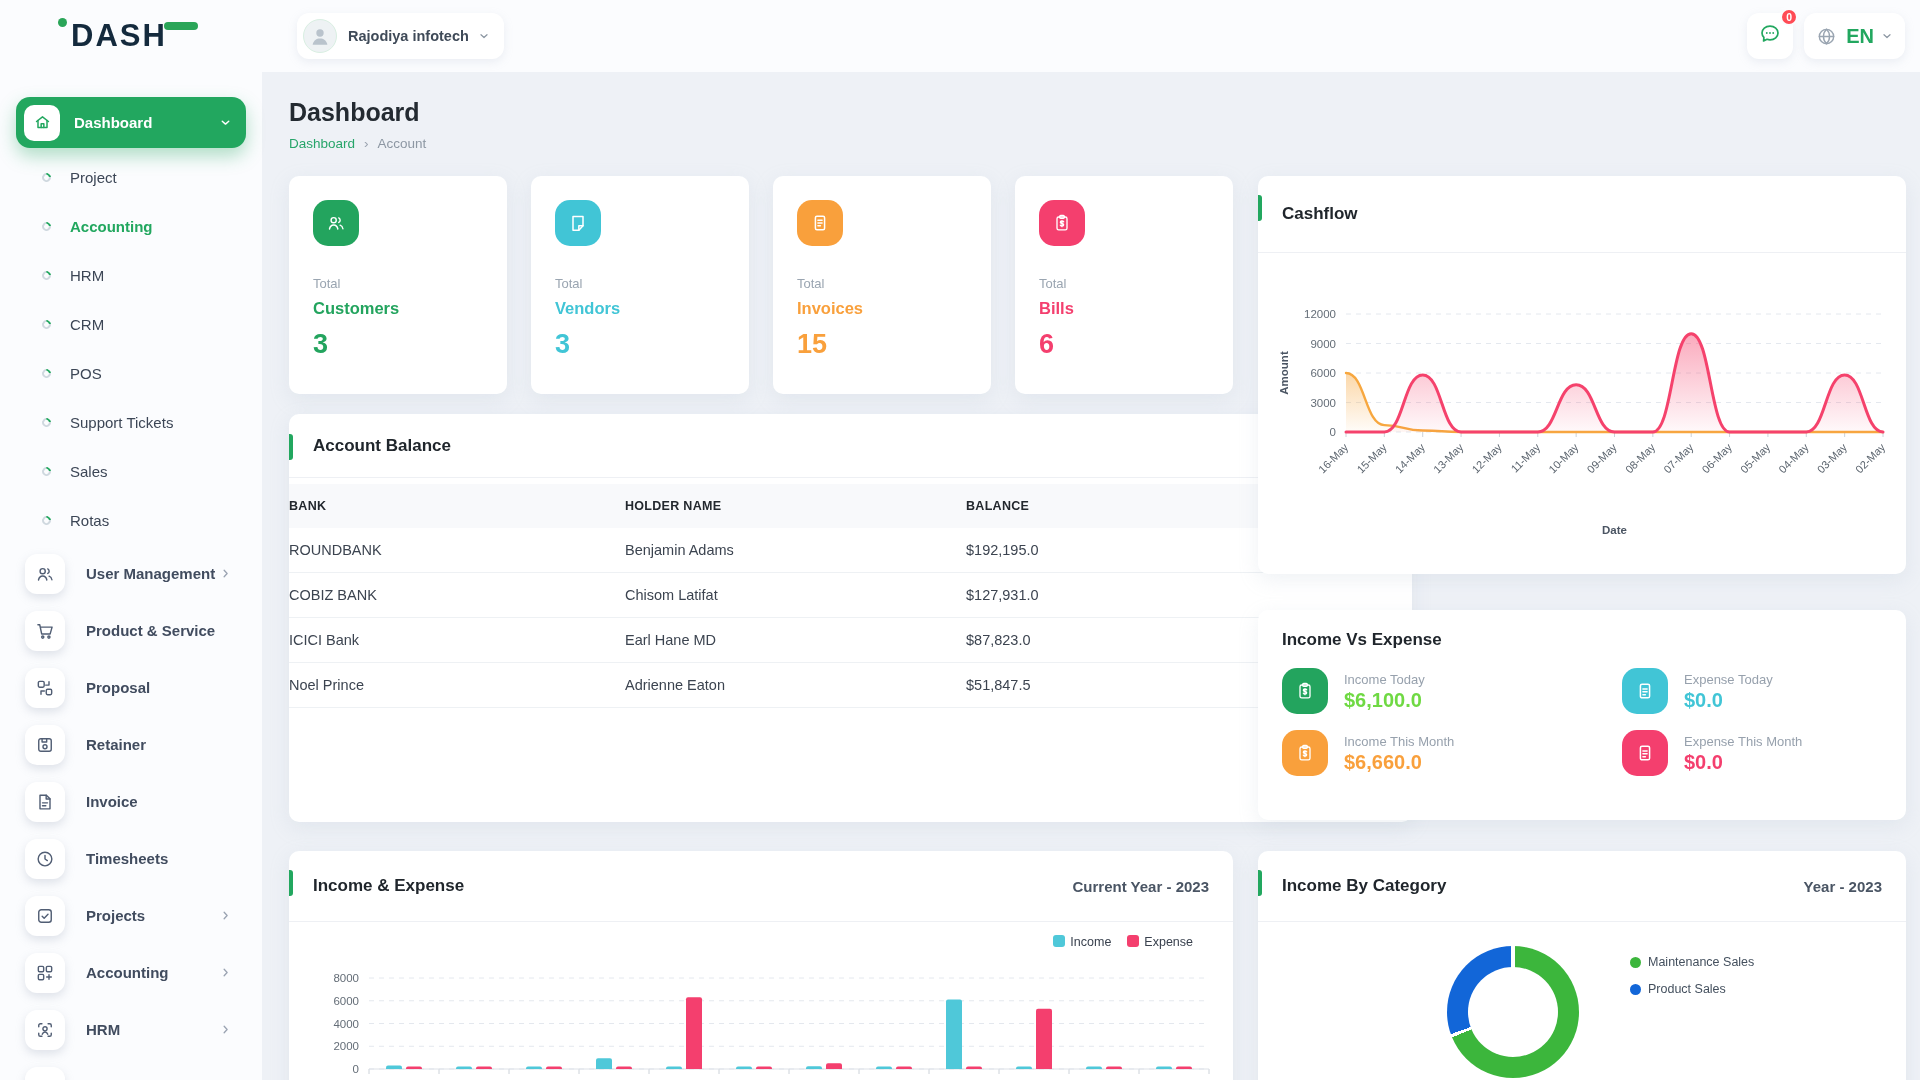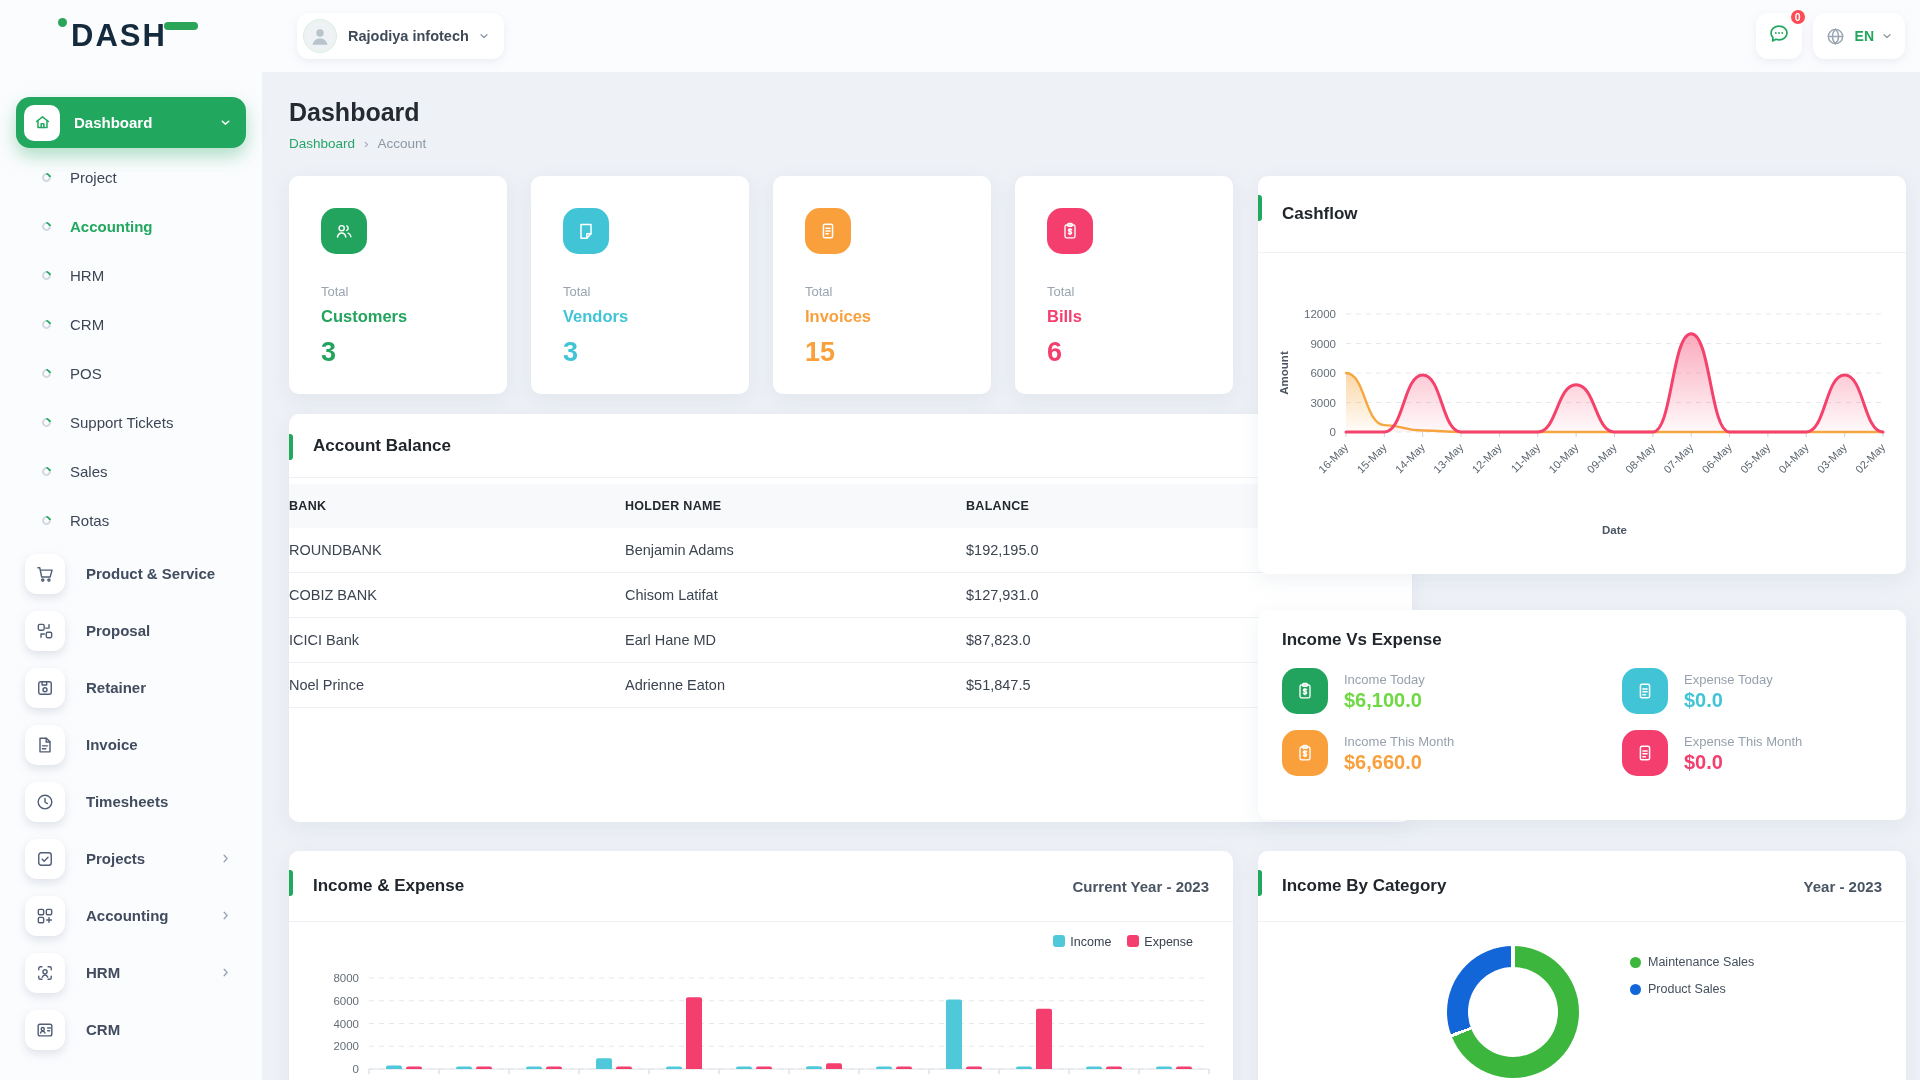--- a/index.html
+++ b/index.html
@@ -34,34 +34,34 @@
   .user-pill { position:absolute; left:297px; top:13px; height:46px; background:#fff; border-radius:12px; display:flex; align-items:center; padding:0 14px 0 6px; box-shadow:0 3px 10px rgba(160,174,192,.18); cursor:pointer; }
   .avatar { width:34px; height:34px; border-radius:50%; background:#eef2f4; border:1px solid #d9efe2; display:flex; align-items:center; justify-content:center; overflow:hidden; }
   .user-name { margin-left:11px; font-size:14.5px; font-weight:600; color:#3f4a58; }
   .user-chevron { margin-left:9px; color:#8a95a1; display:flex; }
 
   .hdr-right { position:absolute; right:15px; top:13px; display:flex; gap:11px; }
   .chat-btn { position:relative; width:46px; height:46px; background:#fff; border-radius:12px; display:flex; align-items:center; justify-content:center; color:#22a75f; box-shadow:0 3px 10px rgba(160,174,192,.18); cursor:pointer; }
   .chat-badge { position:absolute; top:-5px; right:-5px; min-width:18px; height:18px; border-radius:9px; background:#ff4b55; color:#fff; font-size:10.5px; font-weight:700; display:flex; align-items:center; justify-content:center; border:2px solid #fbfcfe; }
   .lang-pill { height:46px; background:#fff; border-radius:12px; display:flex; align-items:center; padding:0 12px; box-shadow:0 3px 10px rgba(160,174,192,.18); cursor:pointer; }
   .lang-globe { color:#9aa5b1; display:flex; }
-  .lang-code { margin:0 7px 0 9px; font-size:14px; font-weight:700; color:#22a75f; }
+  .lang-code { margin:0 7px 0 9px; font-size:20px; font-weight:700; color:#22a75f; }
 
   .page-head { position:absolute; left:289px; top:98px; }
   .page-title { font-size:25px; font-weight:700; color:#232a31; }
   .breadcrumb { margin-top:9px; font-size:13.5px; display:flex; align-items:center; gap:9px; }
   .bc-link { color:#27a56a; cursor:pointer; }
   .bc-sep { color:#9aa3af; }
   .bc-current { color:#8d97a3; }
 
   .card { position:absolute; background:#fff; border-radius:10px; box-shadow:0 6px 20px rgba(169,184,200,.18); }
   .accent { position:absolute; left:0; width:4px; border-radius:0 3px 3px 0; background:#22a75f; }
 
   .stats-row { position:absolute; left:289px; top:176px; width:944px; display:flex; gap:24px; }
-  .stat-card { position:relative; width:220px; height:218px; background:#fff; border-radius:10px; box-shadow:0 6px 20px rgba(169,184,200,.18); padding:32px; }
+  .stat-card { position:relative; width:220px; height:218px; background:#fff; border-radius:10px; box-shadow:0 6px 20px rgba(169,184,200,.18); padding:24px; }
   .stat-icon { width:46px; height:46px; border-radius:15px; display:flex; align-items:center; justify-content:center; color:#fff; }
   .stat-total { margin-top:30px; font-size:13px; color:#9aa5b1; }
   .stat-name { margin-top:8px; font-size:16.5px; font-weight:700; }
   .stat-value { margin-top:11px; font-size:27px; font-weight:600; }
 
   .tbl-head-band { margin-top:6px; background:#f8f9fb; height:44px; display:flex; align-items:center; }
   .tbl-row { height:45px; display:flex; align-items:center; border-bottom:1px solid #eef1f4; }
   .col-bank { width:336px; }
   .col-holder { width:341px; }
   .col-balance { flex:1; }
@@ -148,20 +148,36 @@
       <div class="sub-item">
         <span class="bullet"></span>
         <span class="sub-label">Sales</span>
       </div>
       <div class="sub-item">
         <span class="bullet"></span>
         <span class="sub-label">Rotas</span>
       </div>
     </div>
   <div id="menu-list">
+      <div class="menu-item">
+        <span class="menu-icon-box">
+          <svg width="20" height="20" viewBox="0 0 24 24" fill="none" stroke="currentColor" stroke-width="1.7" stroke-linecap="round" stroke-linejoin="round">
+            <circle cx="9.2" cy="8.6" r="3.1"></circle>
+            <path d="M4.2 19.2c.6-3.2 2.7-4.9 5-4.9s4.4 1.7 5 4.9"></path>
+            <path d="M15.3 5.9a3 3 0 0 1 0 5.4"></path>
+            <path d="M16.9 14.6c1.8.6 3 2 3.4 4.3"></path>
+          </svg>
+        </span>
+    <span class="menu-label">User Management</span>
+        <span class="menu-chevron">
+          <svg width="13" height="13" viewBox="0 0 24 24" fill="none" stroke="currentColor" stroke-width="2.4" stroke-linecap="round" stroke-linejoin="round">
+            <path d="M9.5 6l5.5 6-5.5 6"></path>
+          </svg>
+        </span>
+      </div>
       <div class="menu-item">
         <span class="menu-icon-box">
           <svg width="20" height="20" viewBox="0 0 24 24" fill="none" stroke="currentColor" stroke-width="1.7" stroke-linecap="round" stroke-linejoin="round">
             <circle cx="9.3" cy="19.3" r="1.3"></circle>
             <circle cx="16.7" cy="19.3" r="1.3"></circle>
             <path d="M3.5 4.5h2.2l2.3 11h10.2l2.3-8.2H6.4"></path>
           </svg>
         </span>
     <span class="menu-label">Product &amp; Service</span>
       </div>

